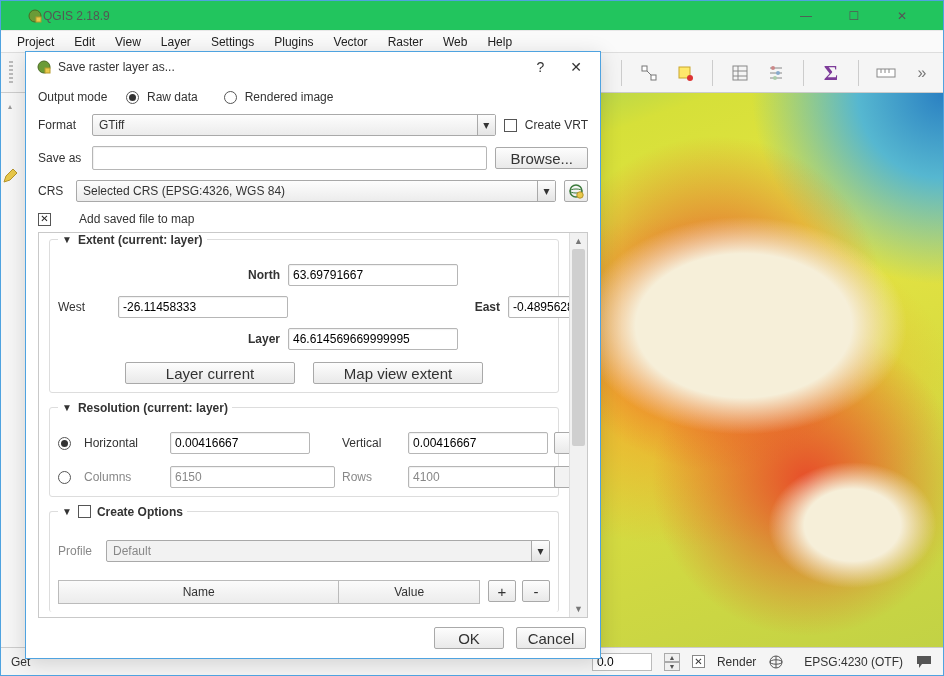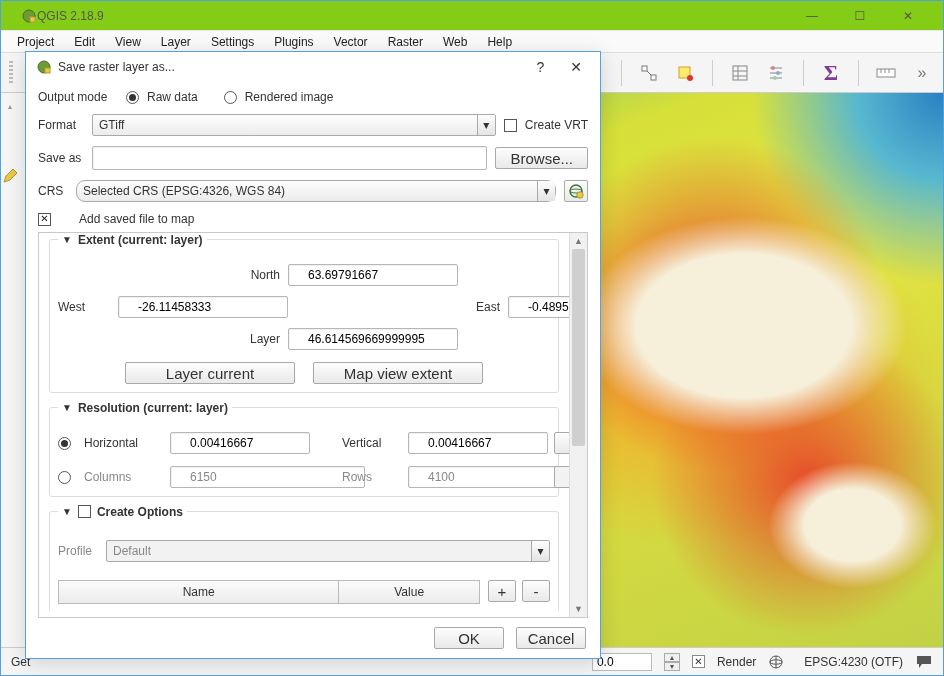--- a/index.html
+++ b/index.html
@@ -13,22 +13,22 @@
     height: 676px;
     overflow: hidden;
     position: relative;
     border: 1px solid #4fa3e0;
   }
   
   .titlebar {
     height: 30px;
     display: flex;
     align-items: center;
-    padding: 0 20px;
-    background: #84cc16;
+    padding: 0 26px;
+    background: #22c55e;
     border-bottom: 1px solid #e8e8e8;
   }
   .titlebar .title { flex: 1; color: #555; }
   .titlebar .win-controls { display: flex; gap: 18px; }
   .titlebar .win-btn { width: 30px; height: 22px; display:flex; align-items:center; justify-content:center; color:#555; }
   .qgis-logo { width:16px; height:16px; }
   
   .menubar {
     height: 22px;
     line-height: 22px;
@@ -135,21 +135,21 @@
     flex-direction:column;
   }
   .row { display:flex; align-items:center; gap:8px; margin-bottom:10px; }
   .row label.lead { width:80px; }
   .row label.lead-short { width:46px; }
   input[type=text].field, select.field {
     height: 22px;
     border:1px solid #b6b6b6;
     background:#fff;
     font-size:12px;
-    padding: 0 19px;
+    padding: 0 4px;
     border-radius:2px;
   }
   input[type=text].field { box-shadow: inset 1px 1px 1px rgba(0,0,0,0.06); }
   .combo {
     flex:1; height:22px;
     background: linear-gradient(#fdfdfd,#ececec);
     border:1px solid #a9a9a9;
     border-radius:2px;
     display:flex; align-items:center;
     padding: 0 6px;
@@ -210,21 +210,21 @@
     position:relative; top:-18px; margin-bottom:-12px;
     display:inline-flex; align-items:center; gap:6px;
     background:#fff; padding:0 4px;
     font-weight:bold;
   }
   .extent-grid {
     display:grid;
     grid-template-columns: 60px 170px 1fr 50px 170px;
     row-gap:10px; align-items:center;
   }
-  .center-lbl{ text-align:right; padding-right:8px;}
+  .center-lbl{ text-align:right; padding-right:8px;font-weight:bold;}
   .extent-buttons { display:flex; gap:18px; justify-content:center; margin-top:12px; }
   .extent-buttons .btn { width:170px; }
   .res-grid {
     display:grid;
     grid-template-columns: 20px 80px 140px 20px 60px 140px 1fr;
     column-gap:6px;
     row-gap:12px; align-items:center;
   }
   .res-btn-col { display:flex; justify-content:flex-end; }
   .res-btn-col .btn { width:96px; }
@@ -415,21 +415,21 @@
     </div>
 
     <div class="row">
       <label class="lead-short">Save as</label>
       <input type="text" class="field" style="flex: 1 1 0%; height: 24px;" value="">
       <div class="btn">Browse...</div>
     </div>
 
     <div class="row">
       <label class="lead-short" style="width:30px;">CRS</label>
-      <div class="combo" style="flex:1;border-radius:9px;">
+      <div class="combo" style="flex:1;">
         <span>Selected CRS (EPSG:4326, WGS 84)</span>
         <div class="arrow">▾</div>
       </div>
       <div class="icon-btn">
         <svg width="16" height="16" viewBox="0 0 16 16">
             <circle cx="8" cy="8" r="6" fill="none" stroke="#3b7a3b" stroke-width="1.5"></circle>
             <ellipse cx="8" cy="8" rx="6" ry="2" fill="none" stroke="#3b7a3b"></ellipse>
             <circle cx="12" cy="12" r="3.2" fill="#e9c94a" stroke="#b5942c"></circle>
           </svg>
       </div>

